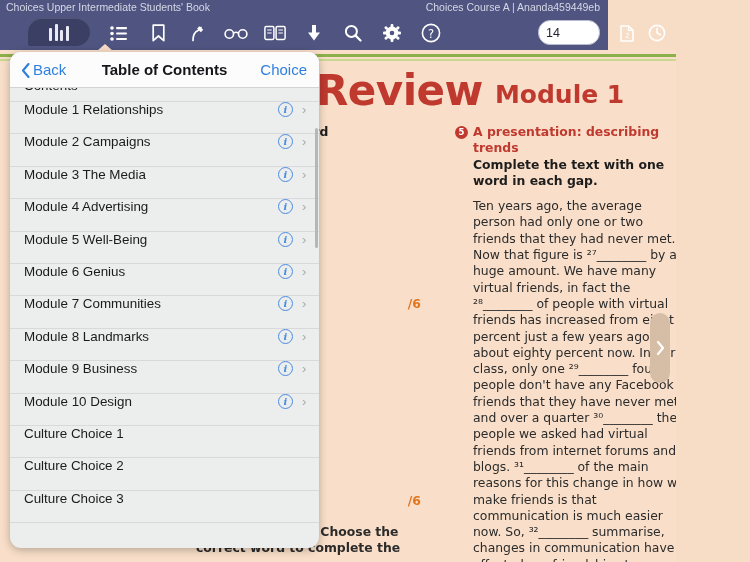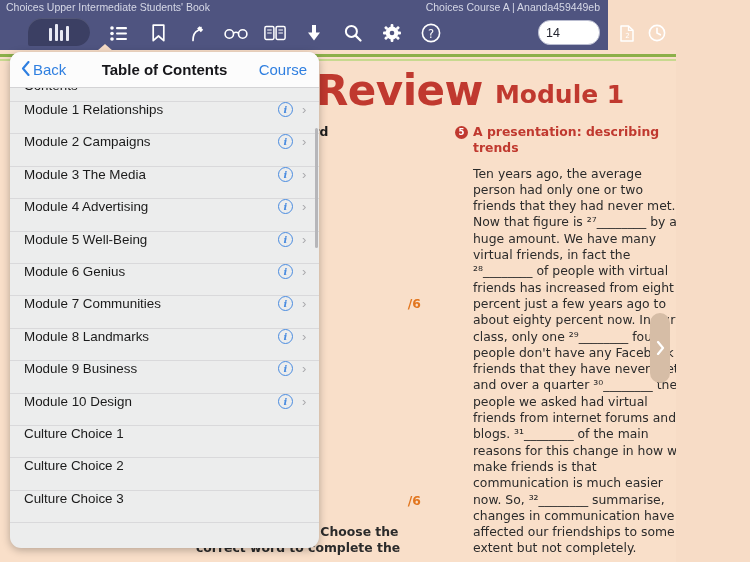--- a/index.html
+++ b/index.html
@@ -96,21 +96,21 @@
     position:absolute; left:10px; top:52px; width:309px; height:496px;
     background:#eceded; border-radius:11px; overflow:hidden; z-index:60;
     box-shadow:0 2px 9px rgba(0,0,0,.28);
   }
   #tochead {
     position:relative; height:36px; background:#fcfcfc;
     border-bottom:1px solid #d3d3d5;
     display:flex; align-items:center;
   }
   #backbtn {
-    position:absolute; left:11px; display:flex; align-items:flex-start; gap:3px;
+    position:absolute; left:11px; display:flex; align-items:flex-end; gap:3px;
     color:#2f7fe0; font-size:15px;
   }
   #toctitle {
     width:100%; text-align:center; font-size:15px; font-weight:bold; color:#16161a;
   }
   #expandbtn { position:absolute; right:12px; color:#2f7fe0; font-size:15px; }
 
   #toclist { position:relative; height:460px; overflow:hidden; }
   .tocrow {
     position:relative; height:32.4px; display:flex; 
@@ -173,20 +173,21 @@
       <div class="score">/6</div>
     </div>
 
     <div style="margin-top:14px;font-weight:bold">Result linkers (1) Choose the correct word to complete the</div>
   </div>
 
   <div class="col" id="colRight">
     <div class="ex">
       <span class="exnum">5</span>
       <div class="exhead">A presentation: describing trends</div>
+      <div style="font-weight:bold;color:#1d1d1d">Complete the text with one word in each gap.</div>
       <div class="bodytxt">Ten years ago, the average person had only one or two friends that they had never met. Now that figure is ²⁷________ by a huge amount. We have many virtual friends, in fact the ²⁸________ of people with virtual friends has increased from eight percent just a few years ago to about eighty percent now. In our class, only one ²⁹________ four people don't have any Facebook friends that they have never met and over a quarter ³⁰________ the people we asked had virtual friends from internet forums and blogs. ³¹________ of the main reasons for this change in how we make friends is that communication is much easier now. So, ³²________ summarise, changes in communication have affected our friendships to some extent but not completely.</div>
 
     </div>
 
   </div>
 
   <div id="nextHandle">
     <svg width="9" height="14" viewBox="0 0 9 14">
       <path d="M2 1 L7 7 L2 13" stroke="#ffffff" stroke-width="2.2" fill="none" stroke-linecap="round" stroke-linejoin="round"></path>
     </svg>
@@ -195,21 +196,21 @@
 
 <div id="toc">
   <div id="tochead">
     <div id="backbtn">
       <svg width="9" height="15" viewBox="0 0 9 15">
           <path d="M7.5 1 L2 7.5 L7.5 14" stroke="#2f7fe0" stroke-width="2.1" fill="none" stroke-linecap="round" stroke-linejoin="round"></path>
         </svg>
       <span>Back</span>
     </div>
     <div id="toctitle">Table of Contents</div>
-    <div id="expandbtn">Course</div>
+    <div id="expandbtn">Choice</div>
   </div>
   <div id="toclist">
     <div class="tocrow clipped">
       <span class="lbl">Contents</span>
     </div>
     <div id="rows">
         <div class="tocrow">
           <span class="lbl">Module 1 Relationships</span>
           <span class="infoicon">i</span>
           <span class="chev">›</span>

